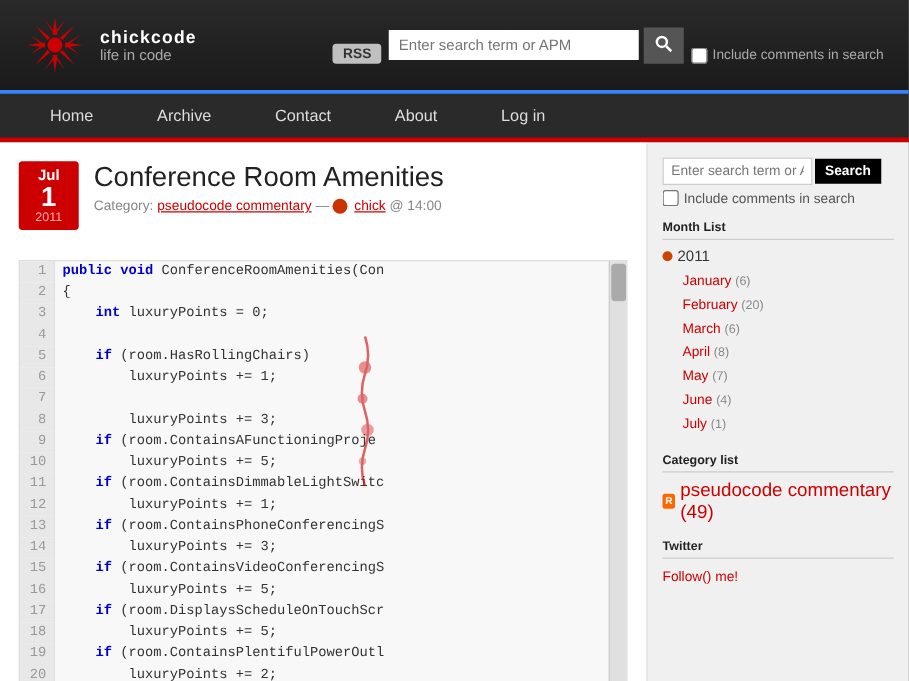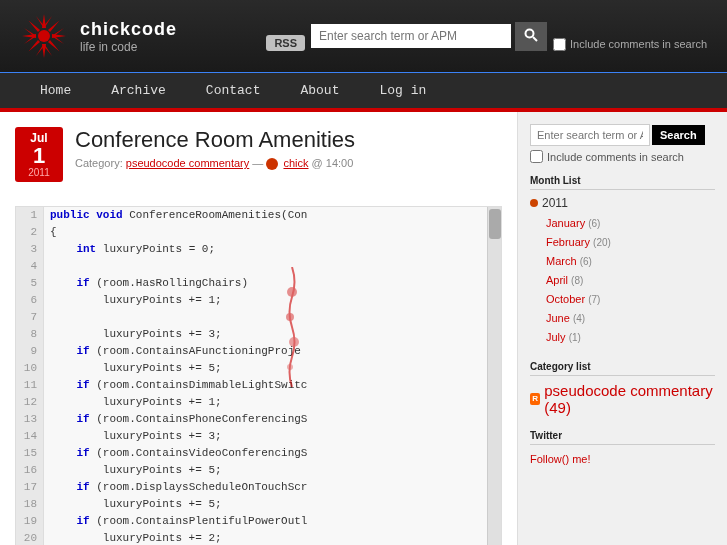--- a/index.html
+++ b/index.html
@@ -17,21 +17,21 @@
       display: flex;
       align-items: center;
       gap: 12px;
     }
     #logo-icon {
       width: 48px;
       height: 48px;
     }
     #logo-text h1 {
       color: #fff;
-      font-size: 18px;
+      font-size: 14px;
       font-weight: bold;
       letter-spacing: 1px;
     }
     #logo-text p {
       color: #aaa;
       font-size: 12px;
     }
     #header-right {
       display: flex;
       flex-direction: row;
@@ -73,26 +73,25 @@
       display: flex;
       align-items: center;
       gap: 4px;
       color: #aaa;
       font-size: 11px;
     }
 
     
     #nav {
       background: #2a2a2a;
-      border-top: 1px solid #3b82f6;
+      border-top: 3px solid #3b82f6;
       padding: 0 20px;
       display: flex;
       align-items: center;
-      gap: 0;
-      font-family: Liberation Mono, monospace;
+      gap: 11px;
     }
     .nav-item {
       color: #ddd;
       padding: 10px 20px;
       cursor: pointer;
       font-size: 13px;
       text-decoration: none;
     }
 
     
@@ -549,21 +548,21 @@
       <h3>Month List</h3>
       <div class="month-list-year">
         <span class="bullet-orange"></span>
         <span>2011</span>
       </div>
       <ul class="month-list-items" id="month-list">
           <li><a href="#">January</a> <span class="month-count">(6)</span></li>
           <li><a href="#">February</a> <span class="month-count">(20)</span></li>
           <li><a href="#">March</a> <span class="month-count">(6)</span></li>
           <li><a href="#">April</a> <span class="month-count">(8)</span></li>
-          <li><a href="#">October</a> <span class="month-count">(7)</span></li>
+          <li><a href="#">May</a> <span class="month-count">(7)</span></li>
           <li><a href="#">June</a> <span class="month-count">(4)</span></li>
           <li><a href="#">July</a> <span class="month-count">(1)</span></li>
         </ul>
     </div>
 
     <div class="sidebar-section">
       <h3>Category list</h3>
       <div class="category-item">
         <span class="rss-small">R</span>
         <a style="color:#cc0000;font-size:15px;text-decoration:none;">pseudocode commentary (49)</a>

